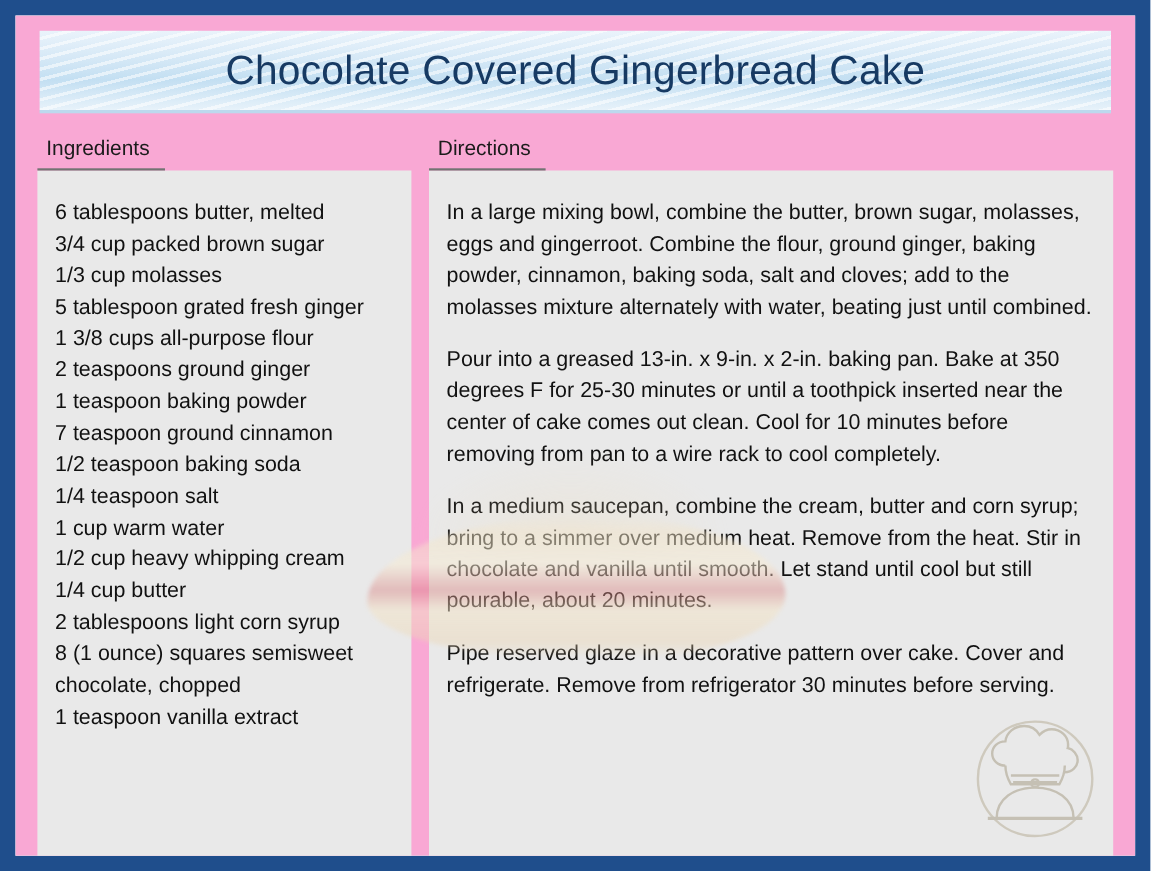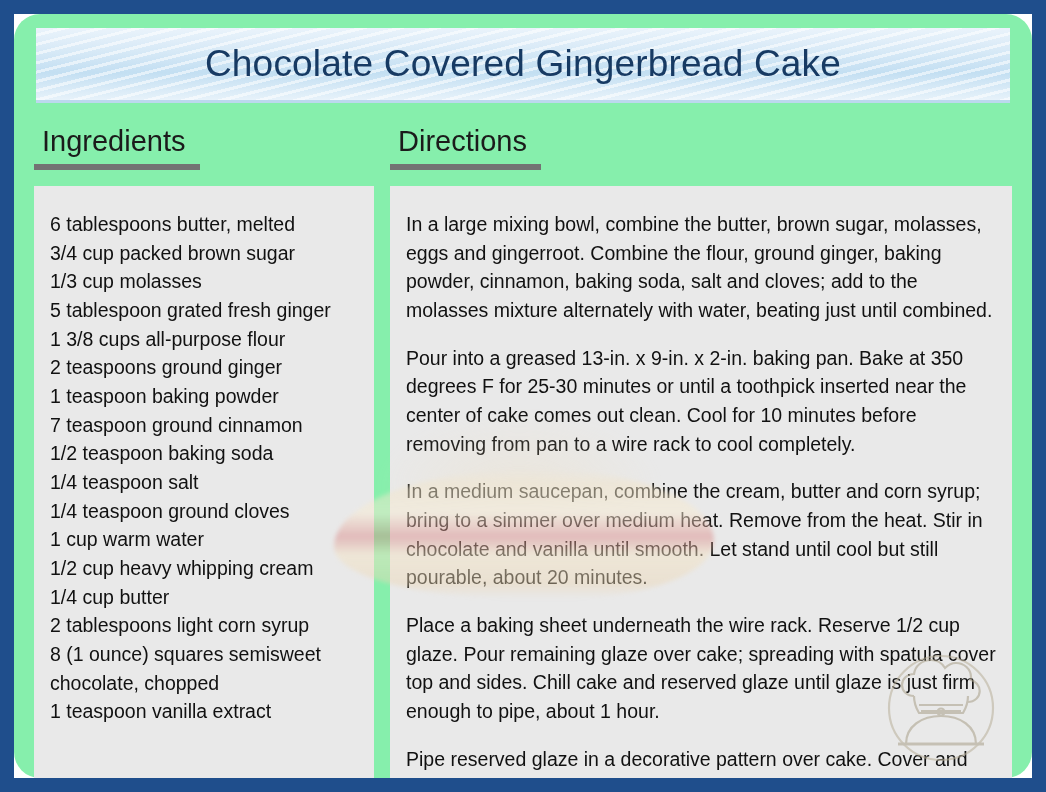--- a/index.html
+++ b/index.html
@@ -17,23 +17,22 @@
     box-sizing: border-box;
     background: #ffffff;
     border: 14px solid #1f4e8c;
     overflow: hidden;
   }
   #inner {
     position: relative;
     width: 100%;
     height: 100%;
     box-sizing: border-box;
-    background: #86efac;
+    background: #f9a8d4;
     padding: 10px 14px 0 14px;
-    border-radius: 26px;
   }
 
   
   #title-banner {
     position: relative;
     height: 72px;
     margin: 4px 8px 0 8px;
     background: linear-gradient(180deg,#eaf3fb 0%, #d5e8f6 35%, #c3dff2 62%, #e7f2fa 100%);
     border-bottom: 3px solid #bcd9ee;
     display: flex;
@@ -69,25 +68,25 @@
     margin-top: 18px;
     gap: 16px;
     padding: 0 6px;
     align-items: flex-start;
   }
   .col-ingredients { width: 340px; flex: 0 0 340px; }
   .col-directions  { flex: 1 1 auto; }
 
   .section-head {
     display: inline-block;
-    font-size: 29px;
+    font-size: 19px;
     color: #1b1b1b;
     padding: 4px 14px 6px 8px;
-    border-bottom: 6px solid #737373;
-    margin-bottom: 16px;
+    border-bottom: 2px solid #737373;
+    margin-bottom: 0;
   }
   .panel {
     background: #e9e9e9;
     padding: 24px 16px 26px 16px;
     font-size: 19.5px;
     line-height: 1.47;
     color: #111111;
   }
   .panel.ing { min-height: 600px; }
   .panel.dir { min-height: 600px; }
@@ -167,37 +166,35 @@
           <div class="ing-line">6 tablespoons butter, melted</div>
           <div class="ing-line">3/4 cup packed brown sugar</div>
           <div class="ing-line">1/3 cup molasses</div>
           <div class="ing-line">5 tablespoon grated fresh ginger</div>
           <div class="ing-line">1 3/8 cups all-purpose flour</div>
           <div class="ing-line">2 teaspoons ground ginger</div>
           <div class="ing-line">1 teaspoon baking powder</div>
           <div class="ing-line">7 teaspoon ground cinnamon</div>
           <div class="ing-line">1/2 teaspoon baking soda</div>
           <div class="ing-line">1/4 teaspoon salt</div>
-          <div class="ing-line">1/4 teaspoon ground cloves</div>
           <div class="ing-line">1 cup warm water</div>
           <div class="ing-line">1/2 cup heavy whipping cream</div>
           <div class="ing-line">1/4 cup butter</div>
           <div class="ing-line">2 tablespoons light corn syrup</div>
           <div class="ing-line wrap">8 (1 ounce) squares semisweet chocolate, chopped</div>
           <div class="ing-line">1 teaspoon vanilla extract</div>
         </div>
       </div>
 
       <div class="col-directions">
         <div class="section-head">Directions</div>
         <div class="panel dir">
           <p class="dir-para">In a large mixing bowl, combine the butter, brown sugar, molasses, eggs and gingerroot. Combine the flour, ground ginger, baking powder, cinnamon, baking soda, salt and cloves; add to the molasses mixture alternately with water, beating just until combined.</p>
           <p class="dir-para">Pour into a greased 13-in. x 9-in. x 2-in. baking pan. Bake at 350 degrees F for 25-30 minutes or until a toothpick inserted near the center of cake comes out clean. Cool for 10 minutes before removing from pan to a wire rack to cool completely.</p>
           <p class="dir-para">In a medium saucepan, combine the cream, butter and corn syrup; bring to a simmer over medium heat. Remove from the heat. Stir in chocolate and vanilla until smooth. Let stand until cool but still pourable, about 20 minutes.</p>
-          <p class="dir-para">Place a baking sheet underneath the wire rack. Reserve 1/2 cup glaze. Pour remaining glaze over cake; spreading with spatula cover top and sides. Chill cake and reserved glaze until glaze is just firm enough to pipe, about 1 hour.</p>
           <p class="dir-para">Pipe reserved glaze in a decorative pattern over cake. Cover and refrigerate. Remove from refrigerator 30 minutes before serving.</p>
         </div>
       </div>
 
     </div>
 
     <div id="photo">
       <div class="crumb"></div>
       <div class="slice"></div>
     </div>

